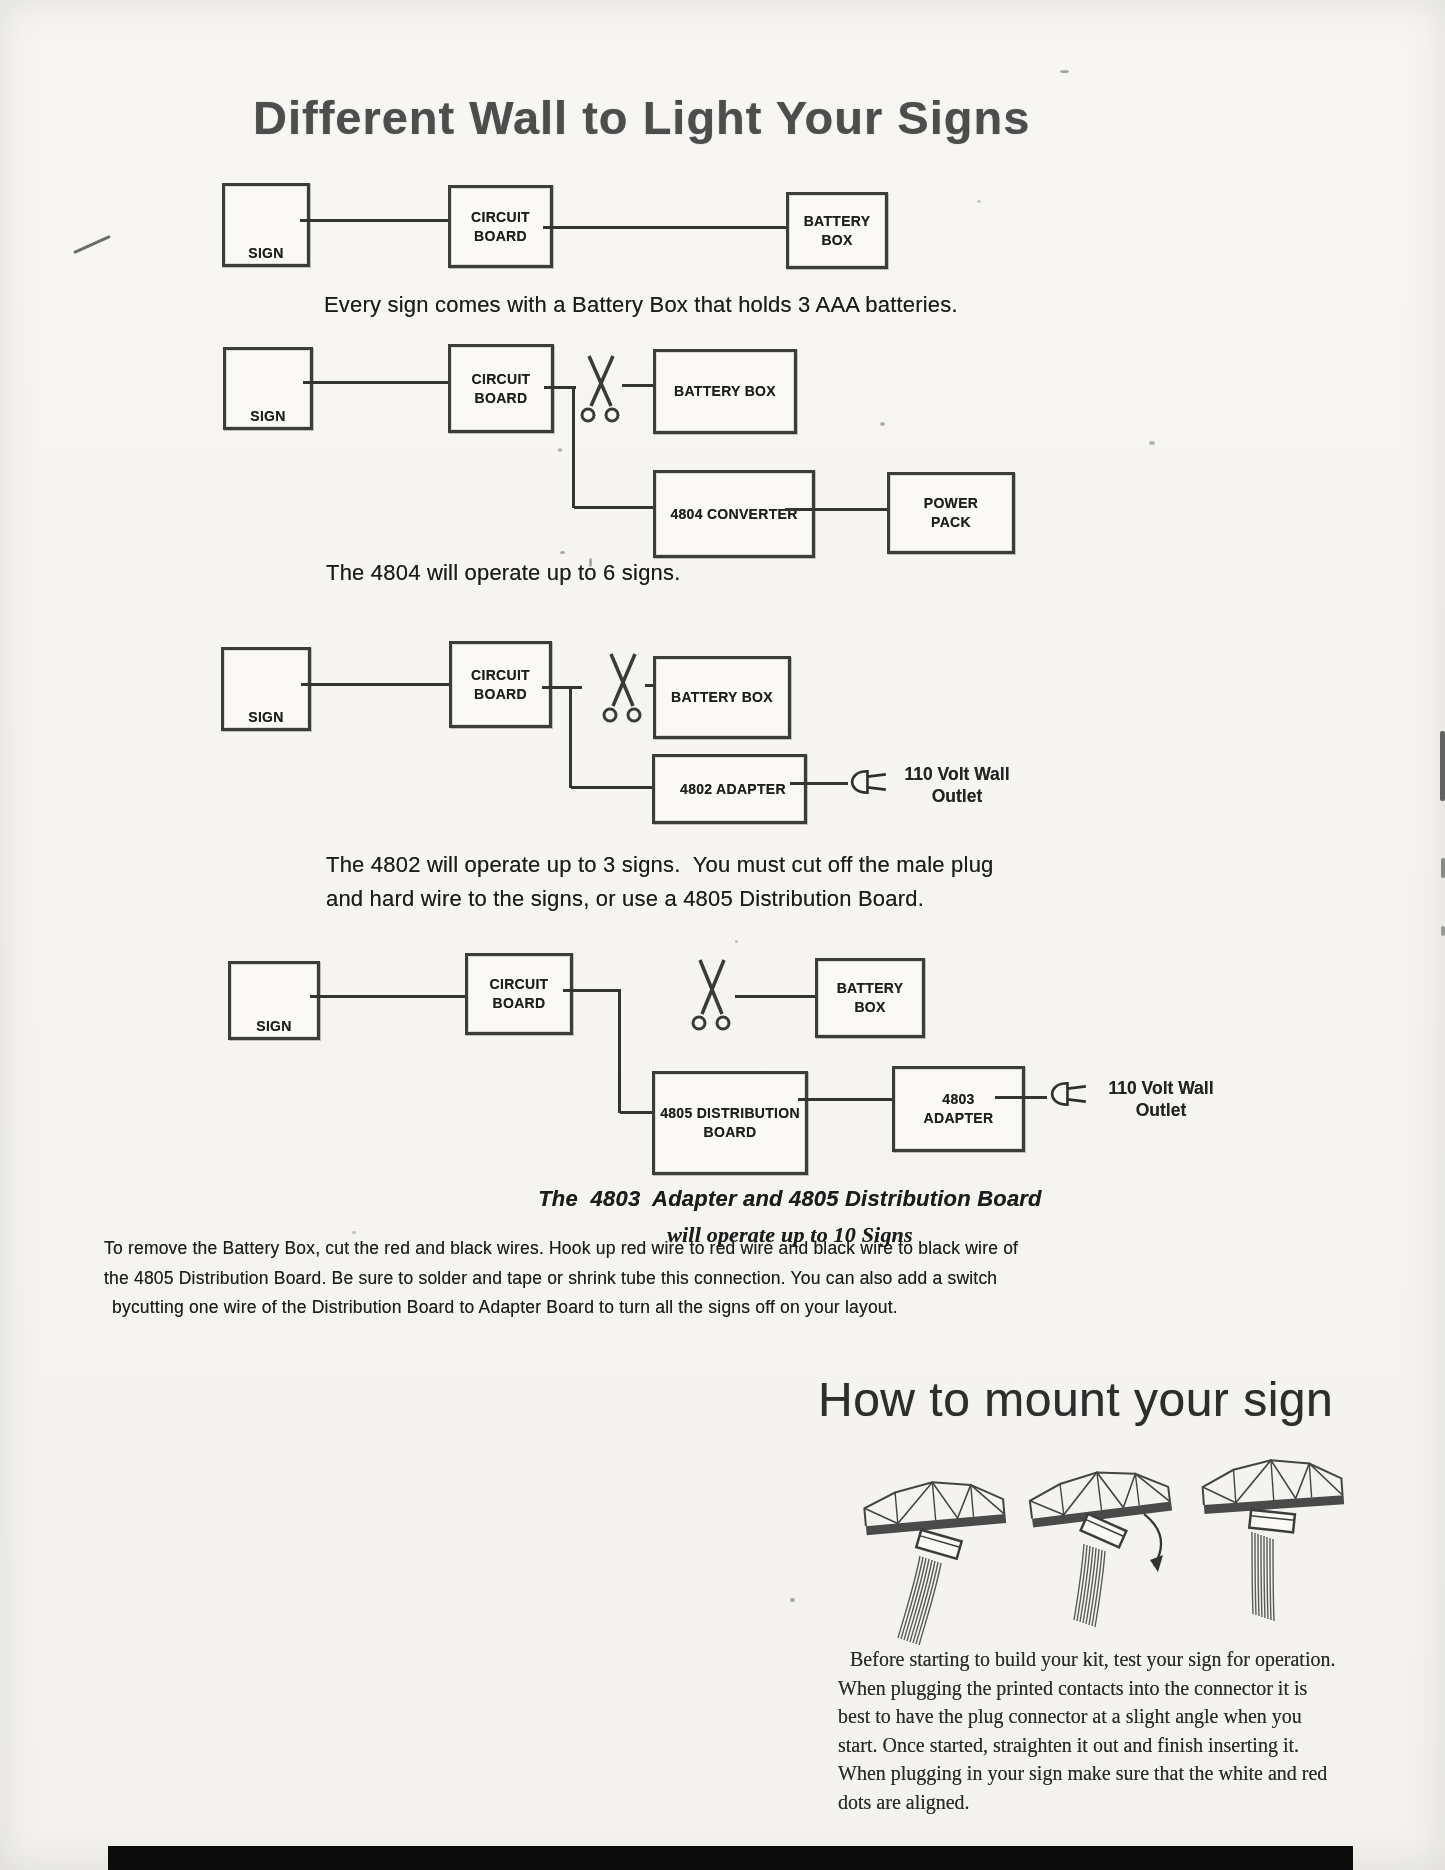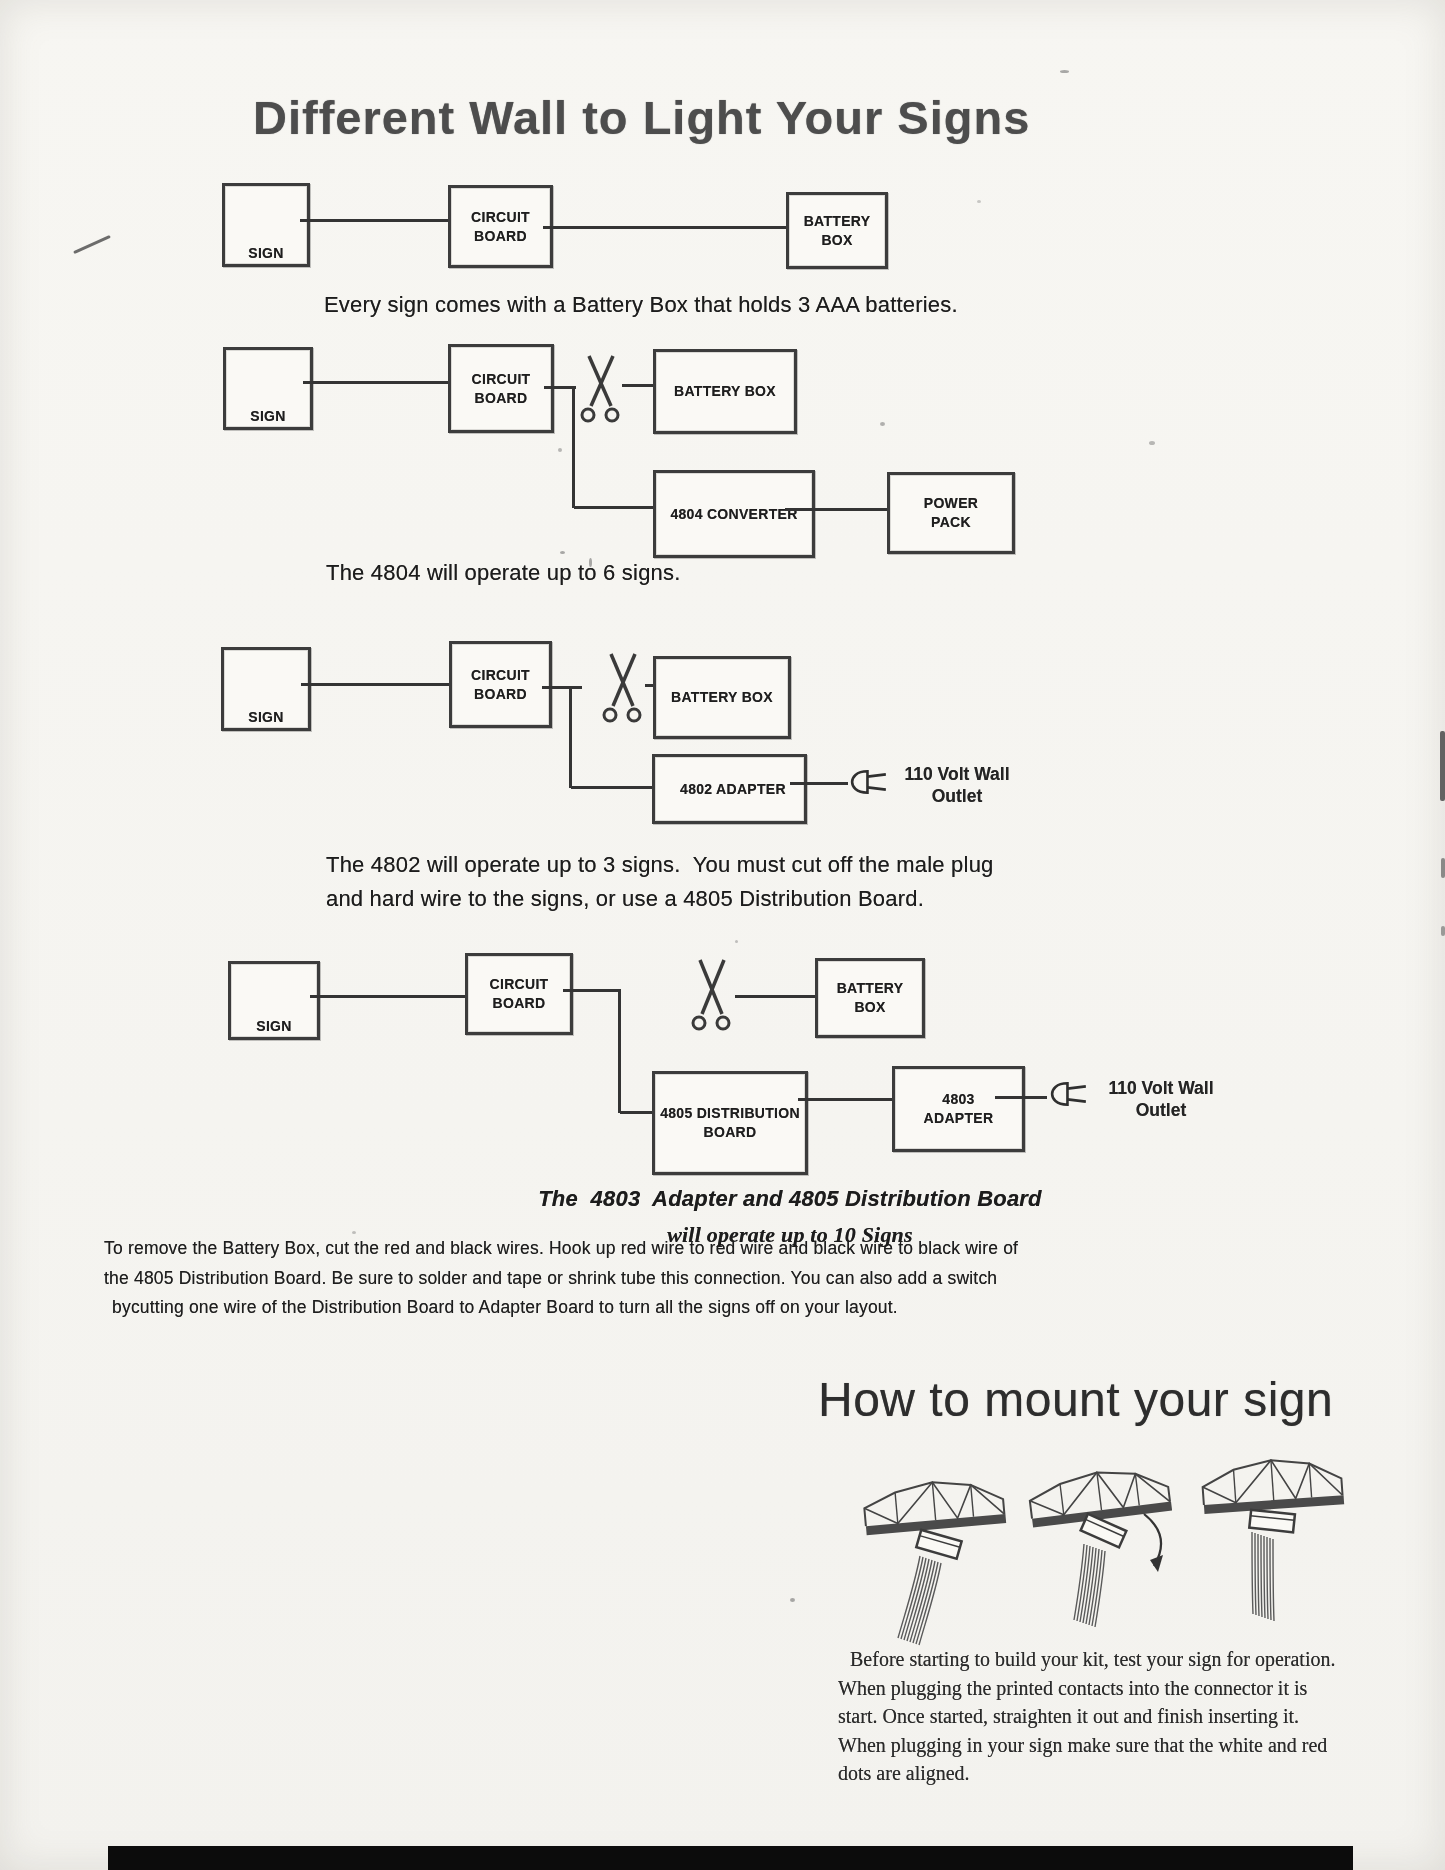--- a/index.html
+++ b/index.html
@@ -263,20 +263,21 @@
       <path d="M64 98 C64 126 64 154 65 180"></path>
         <path d="M67 99 C67 127 67 155 68 181"></path>
       <path d="M70 100 C70 128 70 156 71 182"></path>
         <path d="M73 101 C73 129 73 157 74 183"></path>
     </g>
   </svg>
 
   <div class="assembly">
     <div class="al">Before starting to build your kit, test your sign for operation.</div>
     <div class="al">When plugging the printed contacts into the connector it is</div>
+    <div class="al">best to have the plug connector at a slight angle when you</div>
     <div class="al">start. Once started, straighten it out and finish inserting it.</div>
     <div class="al">When plugging in your sign make sure that the white and red</div>
     <div class="al">dots are aligned.</div>
   </div>
 
   <div class="artifact" style="left:72px;top:243px;width:40px;height:3px;transform:rotate(-24deg);opacity:.8;"></div>
   <div class="artifact" style="left:1440px;top:731px;width:5px;height:70px;opacity:.85;"></div>
   <div class="artifact" style="left:1441px;top:858px;width:4px;height:20px;opacity:.6;"></div>
   <div class="artifact" style="left:1441px;top:926px;width:4px;height:10px;opacity:.5;"></div>
   <div class="speck" style="left:1060px;top:70px;width:9px;height:3px;opacity:.5;"></div>

